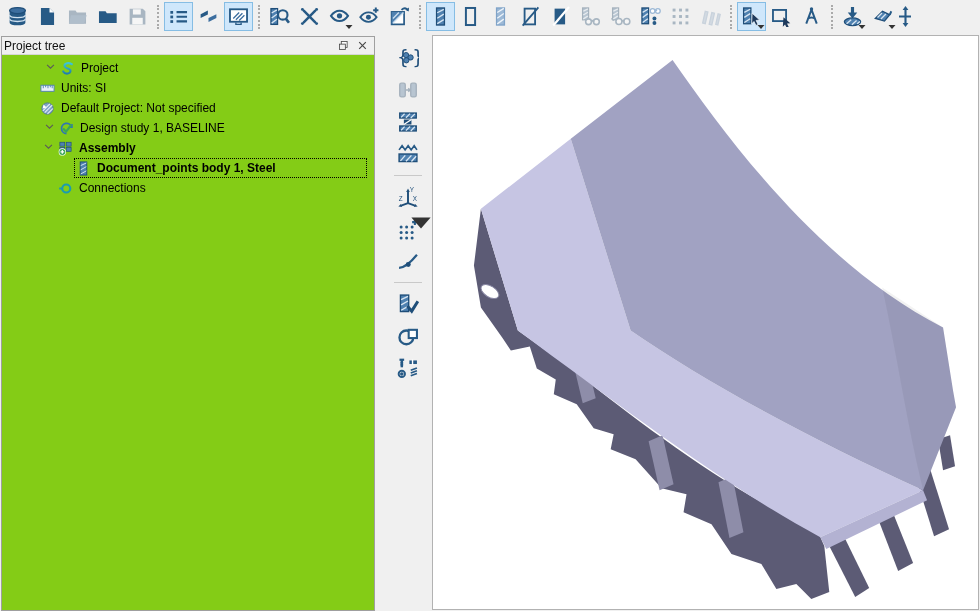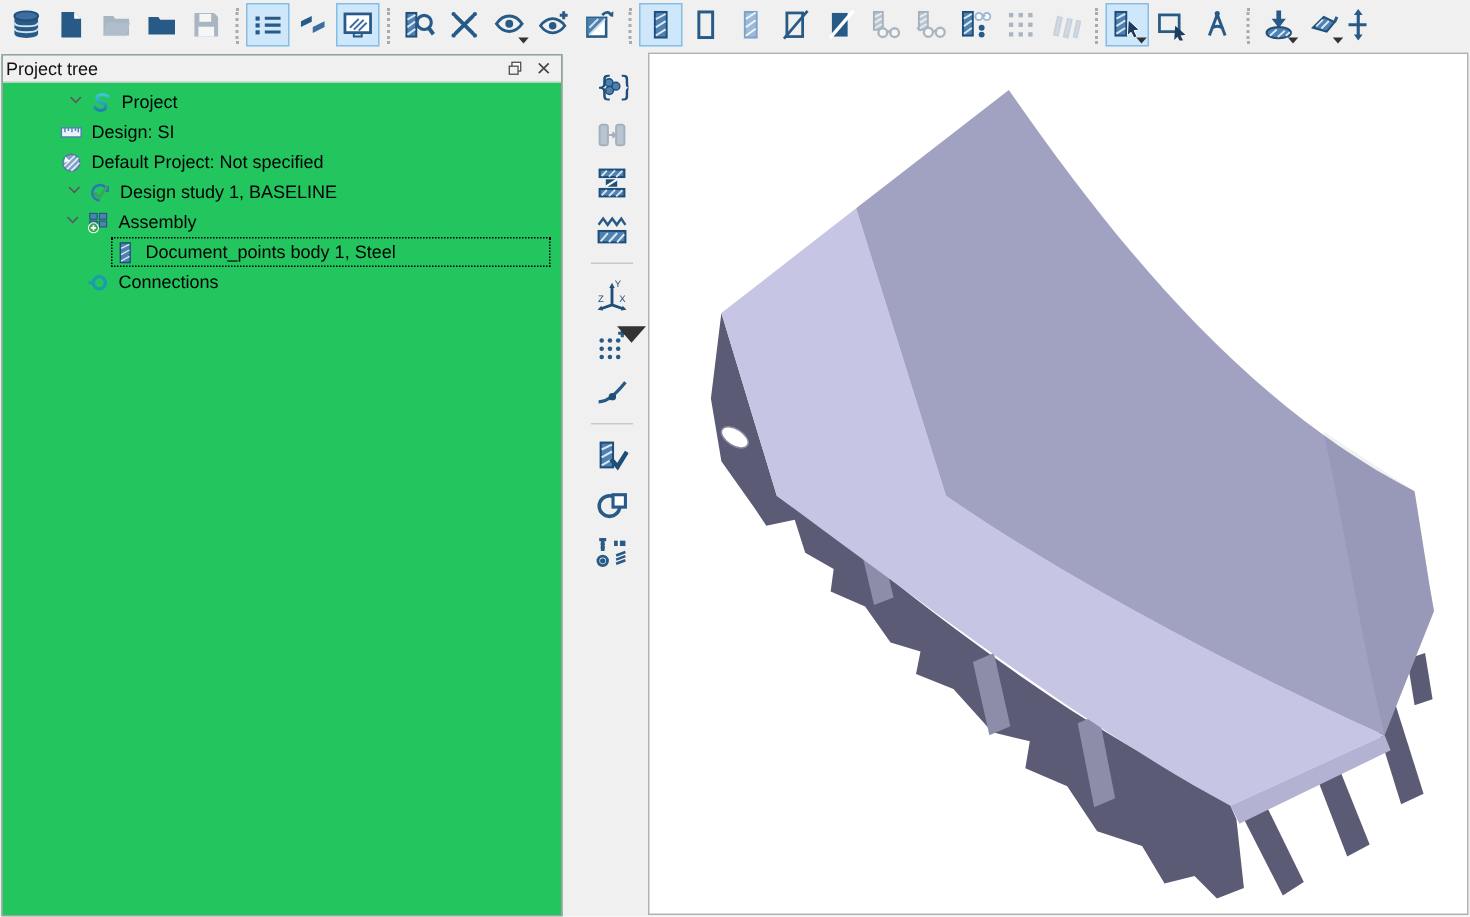--- a/index.html
+++ b/index.html
@@ -13,37 +13,37 @@
        display:flex;align-items:center;justify-content:center;position:relative;cursor:default}
   .tb-btn .icon{display:flex}
   .tb-btn .icon svg{width:21px;height:21px;display:block}
   .tb-btn.active{background:#cfe7fb;border-color:#86bde4}
   .tb-btn.disabled .icon{filter:grayscale(.3) opacity(.38)}
   .caret{position:absolute;right:0;bottom:0;line-height:0}
   .caret svg{width:8px;height:6px}
   .tb-sep{width:0;height:24px;border-left:2px dotted #aaa;margin:0 5px}
   .tb-cut{overflow:hidden;width:14px}
   
-  .tree-panel{position:absolute;left:1px;top:36px;width:374px;bottom:0;background:#22c55e;
+  .tree-panel{position:absolute;left:1px;top:36px;width:374px;bottom:0;background:#84cc16;
        border:1px solid #9f9f9f;box-sizing:border-box}
   .panel-titlebar{height:17px;background:#f0f0f0;border-bottom:1px solid #d6d6d6;display:flex;
        align-items:center;font-size:12px;color:#111;padding-left:2px}
   .panel-btns{margin-left:auto;display:flex;margin-right:2px}
   .panel-btn{width:19px;height:15px;background:transparent;border:none;padding:0;display:flex;
        align-items:center;justify-content:center}
   .panel-btn svg{width:11px;height:11px;display:block}
   .tree-content{padding-top:3px}
   .tree-row{height:20px;display:flex;align-items:center;font-size:12px;color:#000;white-space:nowrap}
   .chev{width:15px;height:16px;display:flex;align-items:center;justify-content:center;flex:none}
   .chev svg{width:11px;height:11px}
   .ticon{width:17px;height:16px;margin-right:5px;flex:none;display:flex;align-items:center;justify-content:center}
   .ticon svg{width:15px;height:15px;display:block}
   .row-main{display:flex;align-items:center;flex:1;height:18px;margin-right:7px;border:1px solid transparent}
   .row-main.selected{border:1px dotted #000}
-  .bold .lbl{font-weight:normal}
+  .bold .lbl{font-weight:bold}
   
   .side-toolbar{position:absolute;left:385px;top:42px;width:46px;display:flex;flex-direction:column;align-items:center}
   .st-btn{width:30px;height:28px;margin:2px 0;background:transparent;border:none;padding:0;
        display:flex;align-items:center;justify-content:center;position:relative}
   .st-btn svg{width:22px;height:22px;display:block}
   .st-btn.disabled svg{filter:grayscale(.3) opacity(.38)}
   .st-btn .caret{right:-9px;bottom:9px}
   .st-sep{width:28px;border-top:1px solid #c9c9c9;margin:5px 0}
   
   .viewport{position:absolute;left:432px;top:35px;right:1px;bottom:1px;background:#fff;
@@ -426,21 +426,21 @@
       </div>
       <div class="tree-row" style="padding-left: 21px;">
         <span class="chev"></span>
         <span class="row-main">
           <span class="ticon">
             <svg viewBox="0 0 16 16">
               <rect x="1" y="4.5" width="14" height="6.5" fill="#eaf2fa" stroke="#4f81b0"></rect>
               <path d="M3.5 4.5v3.2M6 4.5v2.2M8.5 4.5v3.2M11 4.5v2.2M13 4.5v3.2" stroke="#4f81b0" fill="none"></path>
             </svg>
           </span>
-          <span class="lbl">Design: SI</span>
+          <span class="lbl">Units: SI</span>
         </span>
       </div>
       <div class="tree-row" style="padding-left: 21px;">
         <span class="chev"></span>
         <span class="row-main">
           <span class="ticon">
             <svg viewBox="0 0 16 16">
               <circle cx="8" cy="8" r="6" fill="#7fa3c8" stroke="#54779c"></circle>
               <path d="M3 10.5L10.5 3M5 12.5L13 4.5M8 13.8L13.8 8" stroke="#e8f0f8" stroke-width="1.1" fill="none"></path>
               <path d="M3.8 3.8l3.2 3-4.2 1.2z" fill="#fff"></path>

